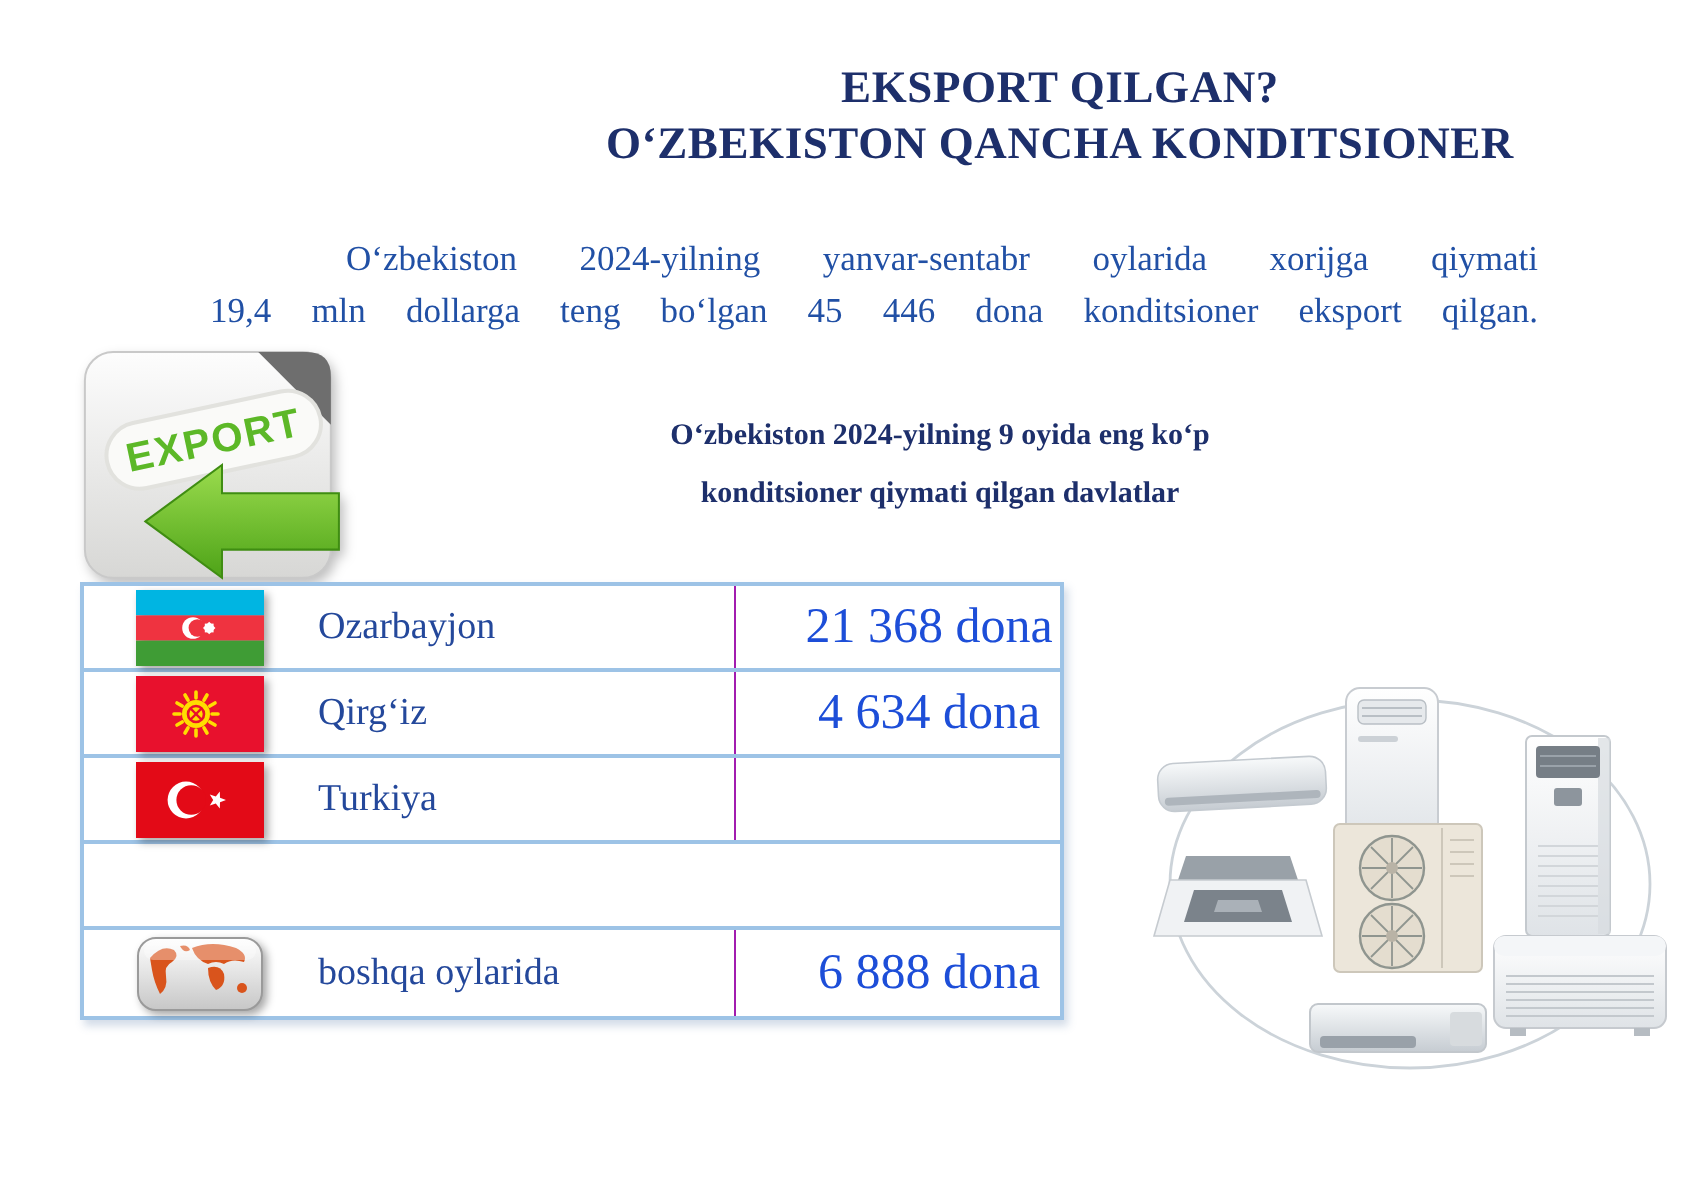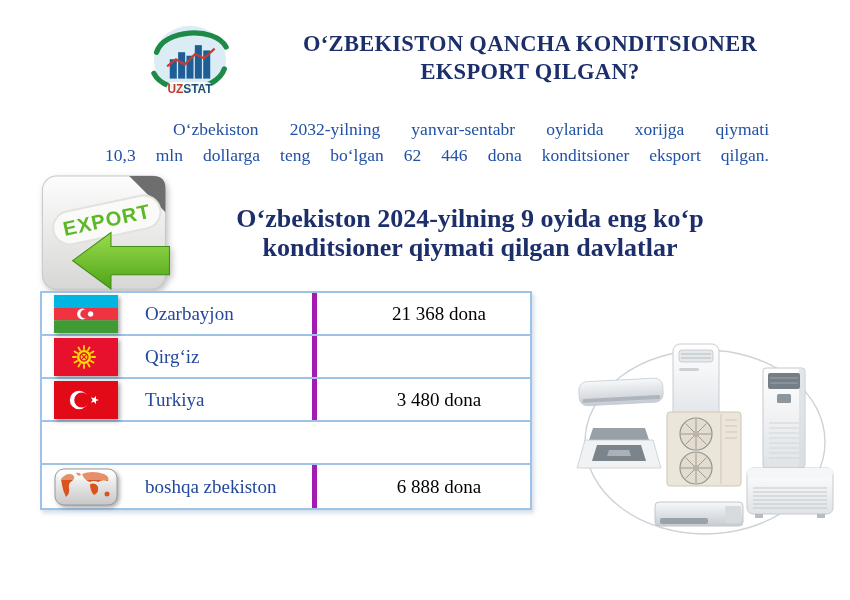--- a/index.html
+++ b/index.html
@@ -27,76 +27,59 @@
   }
   .intro .l1 { text-align: justify; text-align-last: justify; text-indent: 68px; }
   .intro .l2 { text-align: justify; text-align-last: justify; }
   
   .export-icon { position: absolute; left: 36px; top: 172px; width: 152px; height: 126px; }
   .export-icon svg { filter: drop-shadow(2px 3px 3px rgba(0,0,0,0.25)); }
   
   .subtitle {
     position: absolute; left: 235px; top: 204px; width: 470px;
     text-align: center; color: #1d2f6b; font-weight: bold;
-    font-size: 26px; line-height: 29px;
+    font-size: 15px; line-height: 29px;
   }
   
   .ctable {
     position: absolute; left: 40px; top: 291px; width: 492px;
     border: 2px solid #9dc3e6;
     background: #ffffff;
     box-shadow: 2px 3px 4px rgba(110, 140, 180, 0.30);
   }
   .trow { display: flex; height: 43px; border-bottom: 2px solid #9dc3e6; }
   .trow:last-child { border-bottom: none; }
   .cell-country {
-    width: 275px; border-right: 5px solid #a21caf;
-    display: flex; align-items: center; padding-left: 12px;
+    width: 326px; border-right: 1px solid #a21caf;
+    display: flex; align-items: center; padding-left: 26px;
   }
   .flag { width: 64px; height: 38px; flex: 0 0 auto; display: block; }
   .flag svg { display: block; filter: drop-shadow(2px 2px 2px rgba(0,0,0,0.35)); }
   .cname { margin-left: 27px; color: #24489b; font-size: 19px; white-space: nowrap; }
   .cell-value {
     flex: 1; display: flex; align-items: center; justify-content: center;
-    color: #000000; font-size: 19px; padding-left: 31px;
+    color: #1d4ed8; font-size: 25px; padding-left: 31px;
   }
   
   .ac-cluster { position: absolute; left: 565px; top: 328px; width: 280px; height: 232px; }
 </style>
 </head>
 <body>
 
 <div class="page">
 
-  <div class="logo">
-    <svg viewBox="0 0 100 92" width="88" height="82">
-      <ellipse cx="50" cy="45" rx="41" ry="39" fill="#dcecf4"></ellipse>
-      <path d="M12,36 C20,10 78,6 91,30" stroke="#1d8a47" stroke-width="6" fill="none" stroke-linecap="round"></path>
-      <path d="M89,55 C80,82 22,86 9,60" stroke="#1d8a47" stroke-width="6" fill="none" stroke-linecap="round"></path>
-      <g fill="#1d5e96">
-        <rect x="27" y="44" width="8" height="22"></rect>
-        <rect x="36.5" y="36" width="8" height="30"></rect>
-        <rect x="46" y="40" width="8" height="26"></rect>
-        <rect x="55.5" y="28" width="8" height="38"></rect>
-        <rect x="65" y="34" width="8" height="32"></rect>
-      </g>
-      <polyline points="24,52 34,44 44,50 56,38 66,43 78,32" stroke="#d03a2b" stroke-width="2.5" fill="none"></polyline>
-      <rect x="23" y="70" width="54" height="16" rx="8" fill="#ffffff" opacity="0.92"></rect>
-      <text x="50" y="82.5" text-anchor="middle" font-family="Liberation Sans, sans-serif" font-weight="bold" font-size="13.5"><tspan fill="#c0392b">UZ</tspan><tspan fill="#1f4e79">STAT</tspan></text>
-    </svg>
-  </div>
 
   <div class="title">
+    <div>EKSPORT QILGAN?</div>
     <div>O‘ZBEKISTON QANCHA KONDITSIONER</div>
-    <div>EKSPORT QILGAN?</div>
   </div>
 
   <div class="intro">
-    <div class="l1">O‘zbekiston 2032-yilning yanvar-sentabr oylarida xorijga qiymati</div>
-    <div class="l2">10,3 mln dollarga teng bo‘lgan 62 446 dona konditsioner eksport qilgan.</div>
+    <div class="l1">O‘zbekiston 2024-yilning yanvar-sentabr oylarida xorijga qiymati</div>
+    <div class="l2">19,4 mln dollarga teng bo‘lgan 45 446 dona konditsioner eksport qilgan.</div>
   </div>
 
   <div class="export-icon">
     <svg viewBox="0 0 150 125" width="152" height="126">
       <defs>
         <linearGradient id="docg" x1="0" y1="0" x2="0" y2="1">
           <stop offset="0" stop-color="#fdfdfd"></stop>
             <stop offset="1" stop-color="#d7d7d5"></stop>
         </linearGradient>
         <linearGradient id="arrg" x1="0" y1="0" x2="0" y2="1">
@@ -160,35 +143,35 @@
                 <line x1="36.9" y1="15" x2="39.5" y2="13.5"></line>
             </g>
             <circle cx="30" cy="19" r="7" fill="#ffdd00"></circle>
             <circle cx="30" cy="19" r="4" fill="none" stroke="#e8112d" stroke-width="1.3"></circle>
             <line x1="27.2" y1="16.2" x2="32.8" y2="21.8" stroke="#e8112d" stroke-width="1.1"></line>
             <line x1="27.2" y1="21.8" x2="32.8" y2="16.2" stroke="#e8112d" stroke-width="1.1"></line>
           </svg>
         </span>
         <span class="cname">Qirg‘iz</span>
       </div>
+      <div class="cell-value">4 634 dona</div>
     </div>
 
     <div class="trow">
       <div class="cell-country">
         <span class="flag">
           <svg viewBox="0 0 64 38" width="64" height="38">
             <rect width="64" height="38" fill="#e30a17"></rect>
             <circle cx="25" cy="19" r="9.2" fill="#ffffff"></circle>
             <circle cx="27.6" cy="19" r="7.4" fill="#e30a17"></circle>
             <polygon points="45,19 42,20.1 41.9,23.3 39.9,20.8 36.9,21.7 38.6,19 36.9,16.3 39.9,17.2 41.9,14.7 42,17.9" fill="#ffffff"></polygon>
           </svg>
         </span>
         <span class="cname">Turkiya</span>
       </div>
-      <div class="cell-value">3 480 dona</div>
     </div>
 
     <div class="trow">
     </div>
 
     <div class="trow">
       <div class="cell-country">
         <span class="flag">
           <svg viewBox="0 0 64 38" width="64" height="38">
             <defs>
@@ -201,21 +184,21 @@
             <g fill="#d9541c">
               <path d="M7,11 Q13,4 19,7 Q22,10 18,13 Q14,15 15,20 Q16,26 12,29 Q9,23 8,17 Z"></path>
               <path d="M22,5 q4,-1 5,2 q-3,2 -5,-2"></path>
               <path d="M28,6 Q38,2 50,6 Q56,9 54,13 Q48,11 44,14 Q40,12 36,14 Q30,12 28,6"></path>
               <path d="M36,16 Q42,14 44,19 Q45,25 40,27 Q36,23 36,16"></path>
               <circle cx="53" cy="26" r="2.5"></circle>
             </g>
             <rect x="4" y="3" width="56" height="9" rx="4.5" fill="#ffffff" opacity="0.35"></rect>
           </svg>
         </span>
-        <span class="cname">boshqa zbekiston</span>
+        <span class="cname">boshqa oylarida</span>
       </div>
       <div class="cell-value">6 888 dona</div>
     </div>
 
   </div>
 
   <div class="ac-cluster">
     <svg viewBox="0 0 280 232" width="280" height="232">
       <defs>
         <linearGradient id="acg" x1="0" y1="0" x2="0" y2="1">

